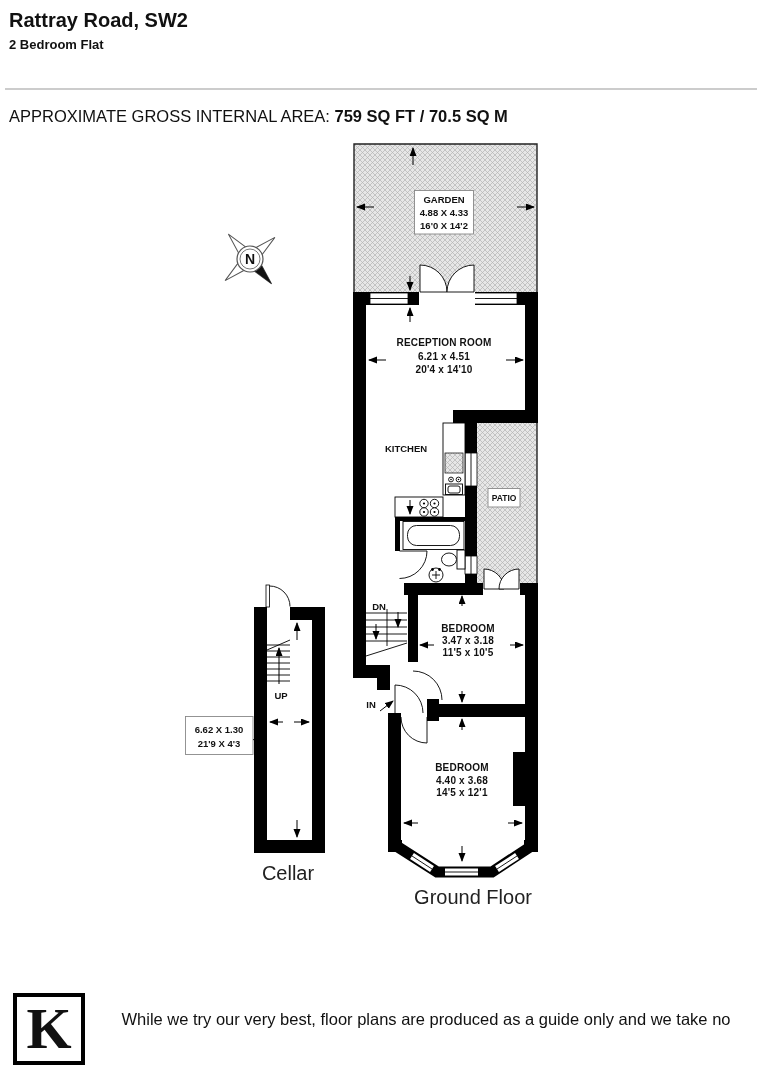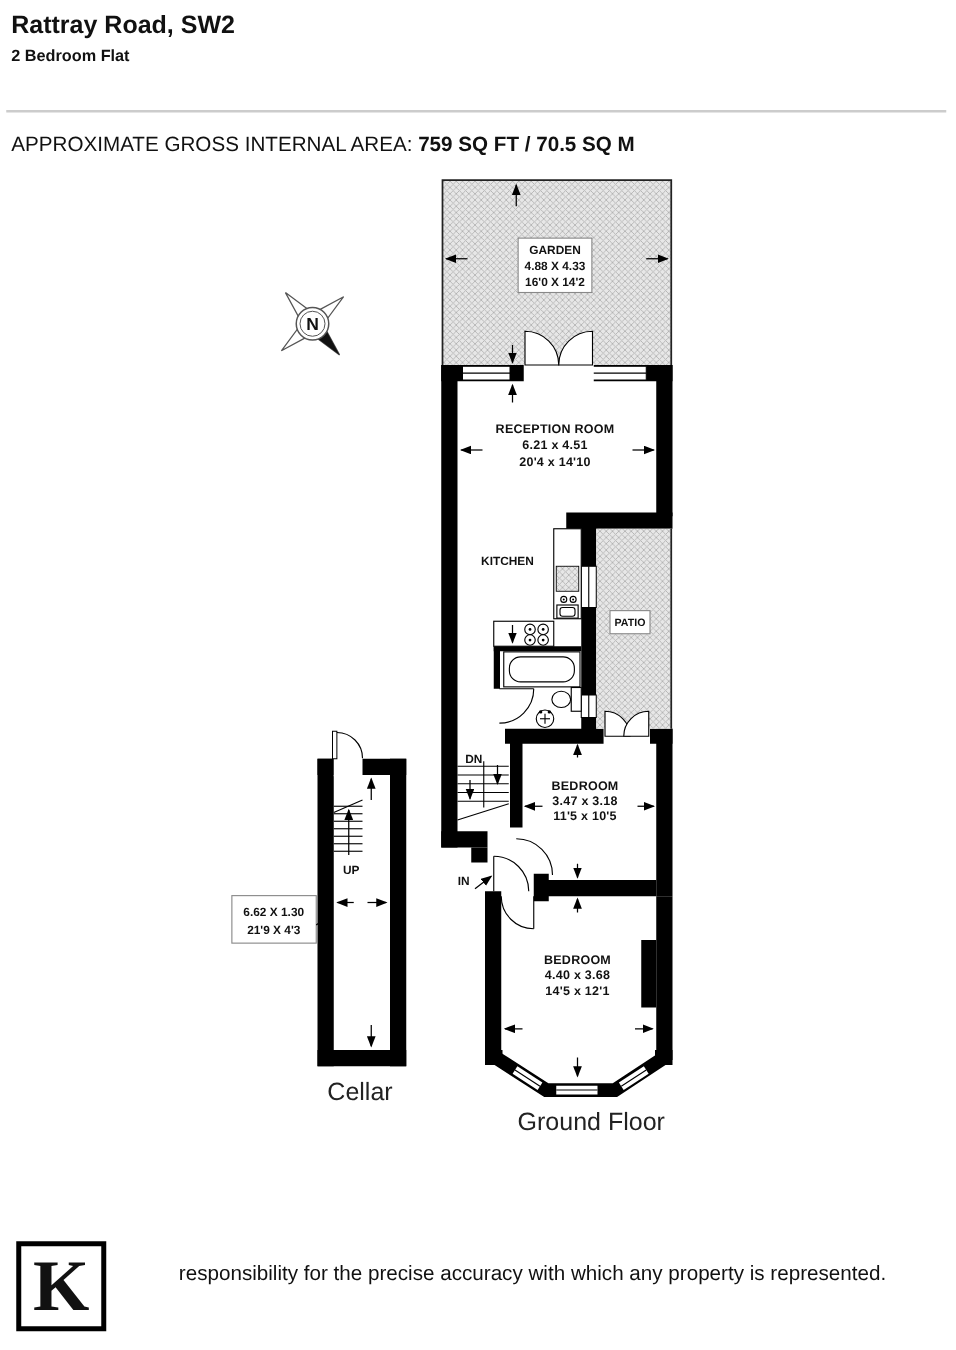--- a/index.html
+++ b/index.html
@@ -263,14 +263,14 @@
     <text class="rm9" x="219" y="733">6.62 X 1.30</text>
     <text class="rm9" x="219" y="747">21'9 X 4'3</text>
     <text class="big" x="288" y="880">Cellar</text>
   </g>
 </svg>
 
 <div class="ftr-logo">
     <span>K</span>
   </div>
 <div class="ftr-text">
-  <div>responsibility for the precise accuracy with which any property is represented.</div>
+  <div>While we try our very best, floor plans are produced as a guide only and we take no</div>
 </div>
 
 </body></html>

